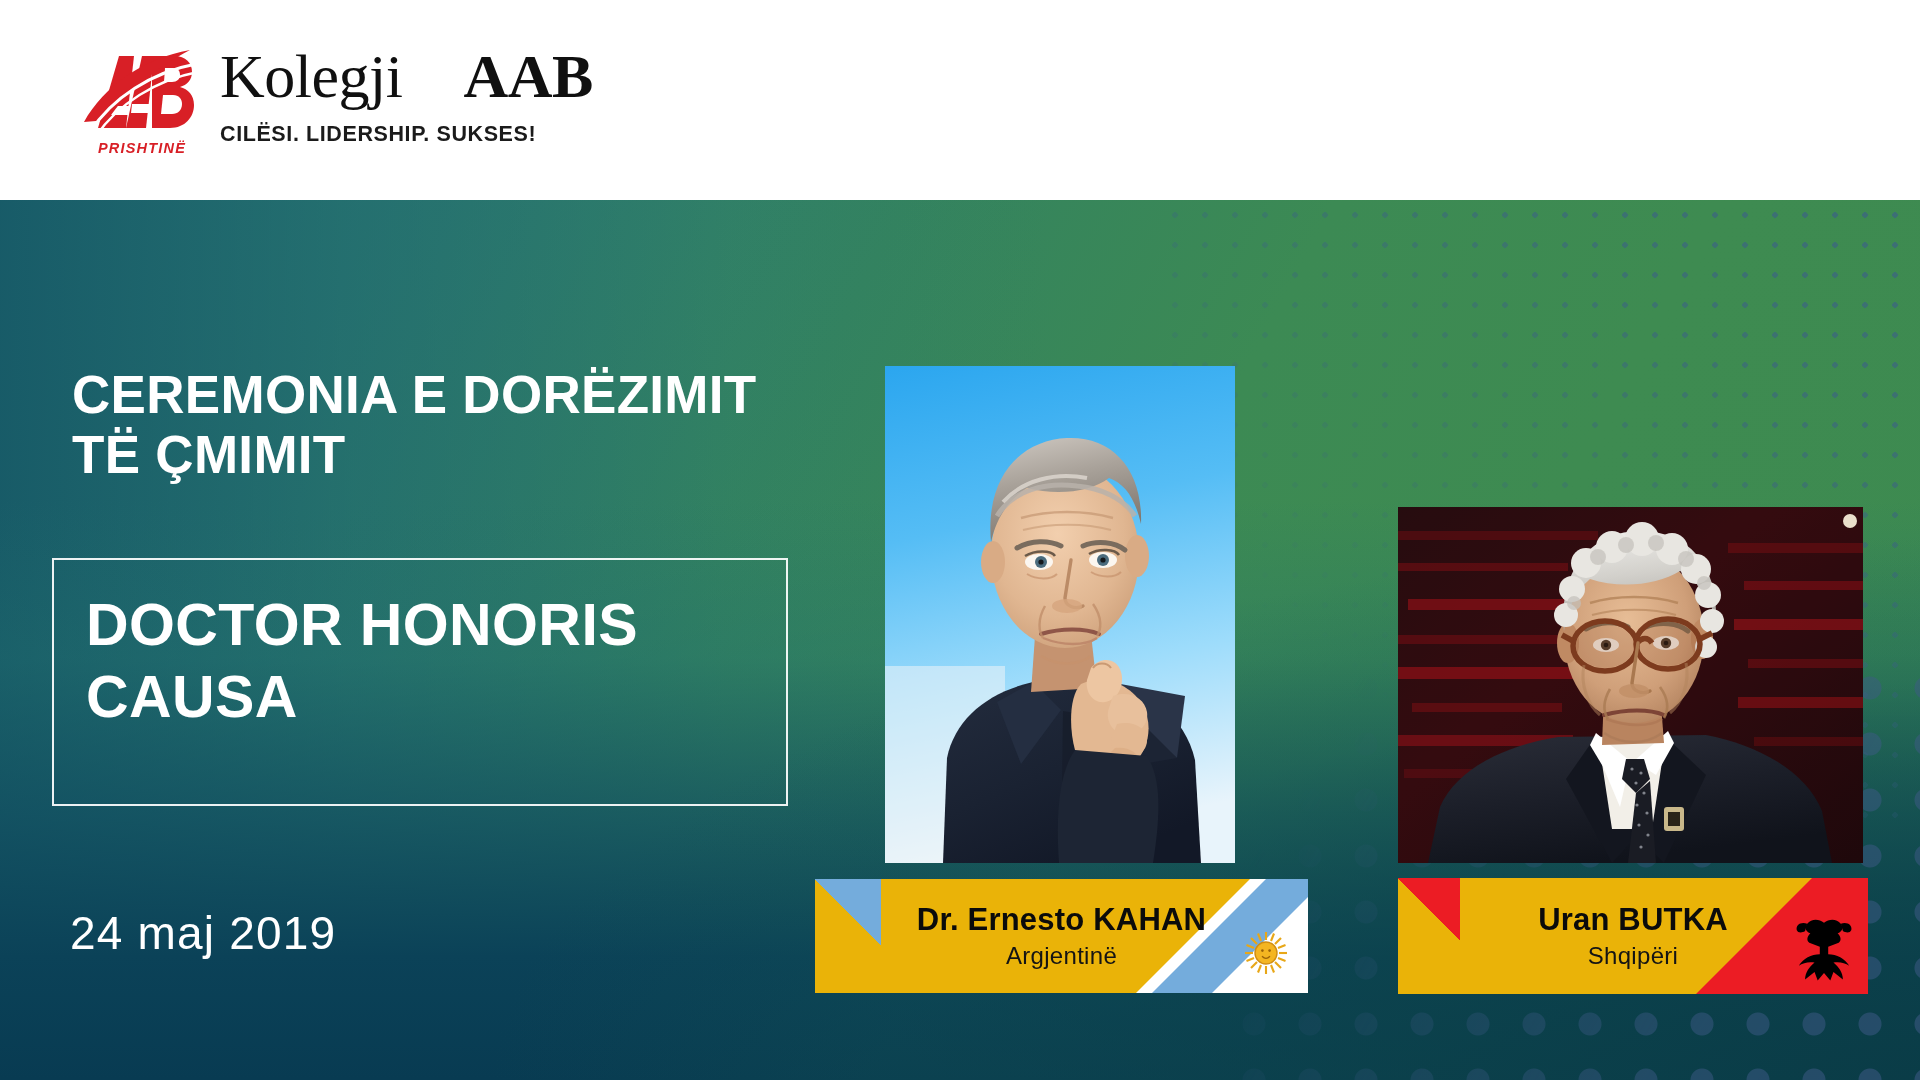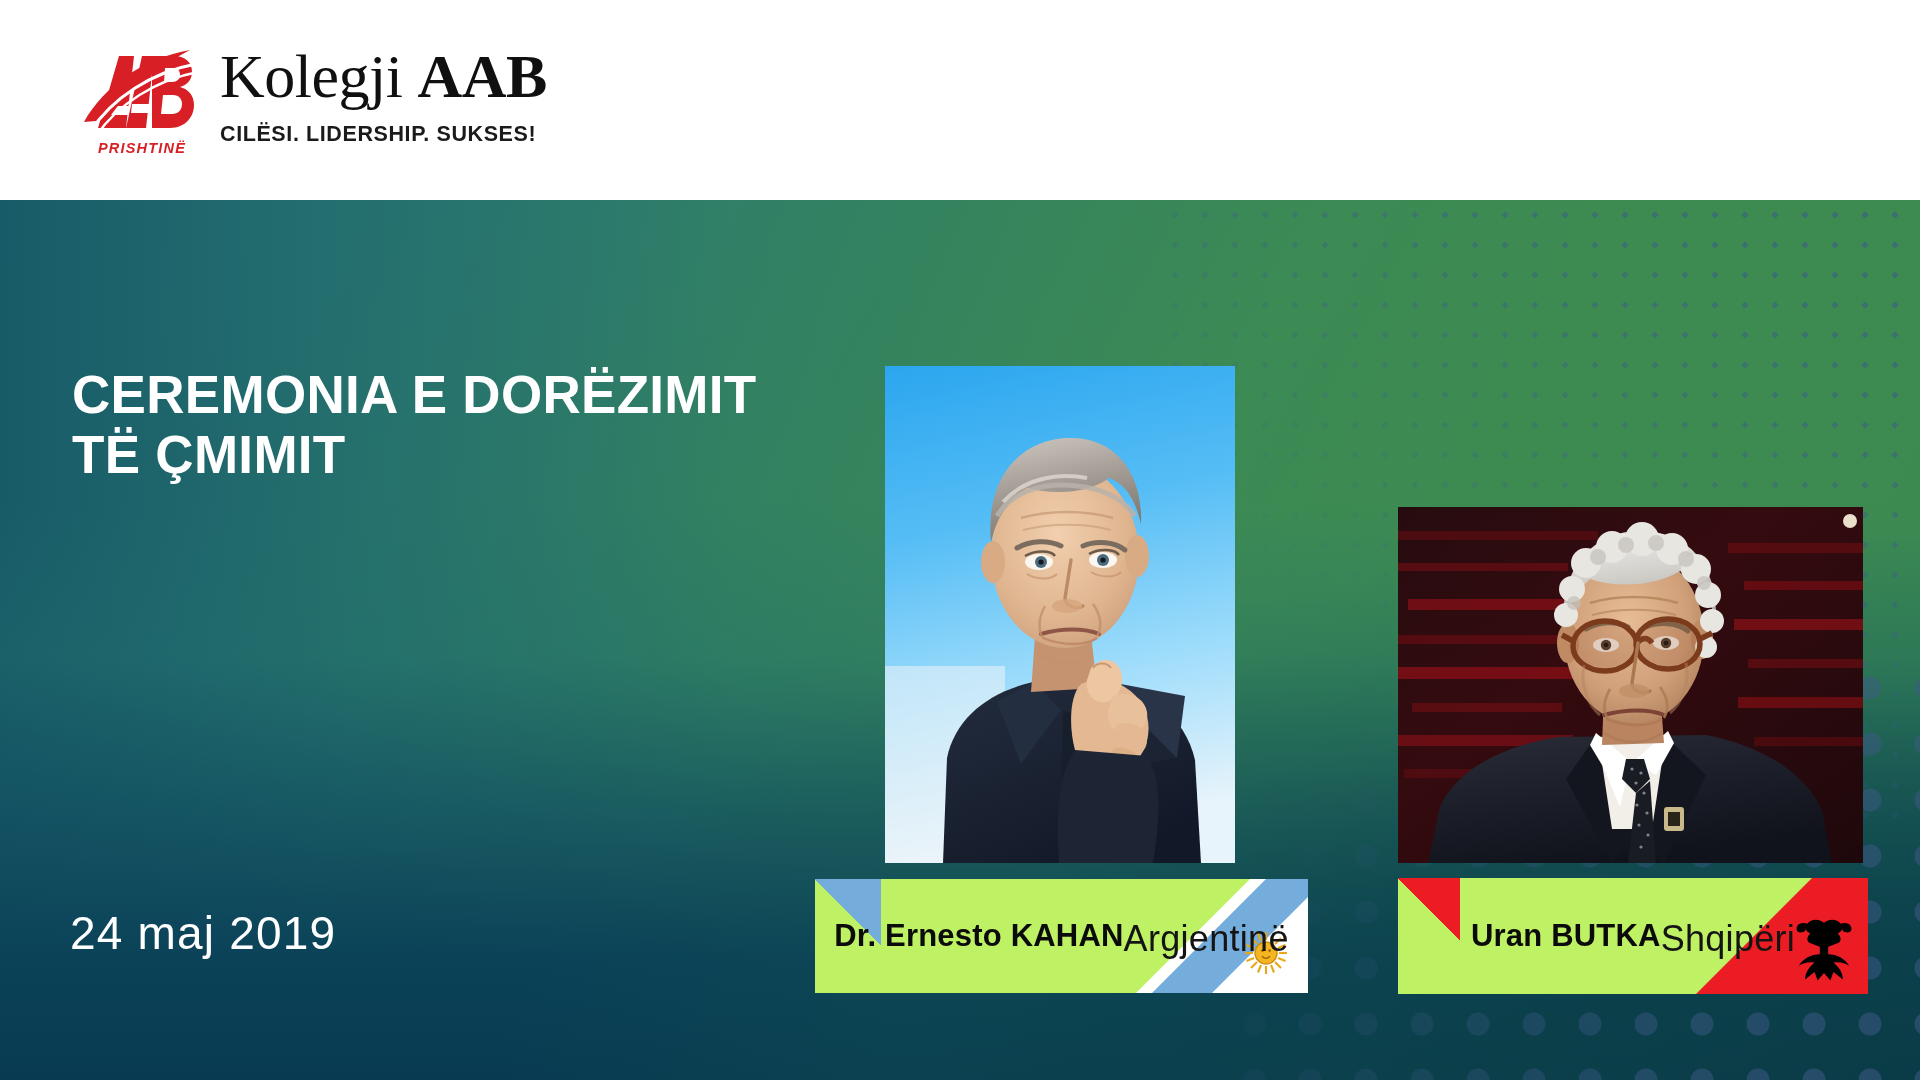--- a/index.html
+++ b/index.html
@@ -13,21 +13,21 @@
     position:absolute; left:0; top:0; width:1920px; height:200px;
     background:#ffffff; z-index:30;
   }
   #logo-wrap { position:absolute; left:82px; top:36px; display:flex; align-items:center; }
   #logo-mark { position:relative; width:122px; height:118px; margin-right:16px; }
   #logo-text-block { padding-top:4px; }
   #logo-title {
     font-family:"Liberation Serif", serif; font-size:62px; line-height:0.96;
     color:#101010; letter-spacing:-0.5px; white-space:nowrap;
   }
-  #logo-title b { font-weight:bold; }
+  #logo-title b { font-weight:bold;margin-left:46px; }
   #logo-tagline {
     margin-top:16px; font-size:21.5px; font-weight:bold; color:#1b1b1b;
     letter-spacing:0.6px; white-space:nowrap;
   }
 
   
   #bg { position:absolute; left:0; top:200px; width:1920px; height:880px; overflow:hidden; z-index:1; }
   .bg-layer { position:absolute; inset:0; }
   #bg-base   { background:linear-gradient(118deg,#2d7f7f 0%,#2e7d76 16%,#34835f 38%,#3c8a54 56%,#3e8b51 72%,#3d8a50 100%); }
   #bg-blue   { background:linear-gradient(to top,#083b52 0%,#0b4258 14%,rgba(17,78,96,0.72) 30%,rgba(32,110,110,0.30) 48%,rgba(45,128,120,0) 66%); }
@@ -79,32 +79,32 @@
   
   .photo-frame { position:absolute; overflow:hidden; z-index:14; background:#1a1a1a; }
 
   #photo-kahan { left:885px; top:366px; width:350px; height:497px; }
   #photo-butka { left:1398px; top:507px; width:465px; height:356px; }
 
   .photo-svg { display:block; width:100%; height:100%; }
 
   
   .name-card {
-    position:absolute; background:#bef264; overflow:hidden; z-index:18;
-    display:flex; flex-direction:row; align-items:center; justify-content:center;
+    position:absolute; background:#eab308; overflow:hidden; z-index:18;
+    display:flex; flex-direction:column; align-items:center; justify-content:center;
   }
   #card-kahan { left:815px; top:879px; width:493px; height:114px; }
   #card-butka { left:1398px; top:878px; width:470px; height:116px;justify-content:center; }
 
   .card-name {
     position:relative; z-index:3; color:#0b0b0b; font-size:31px; font-weight:bold;
     letter-spacing:0.2px; line-height:1.1;
   }
   .card-country {
-    position:relative; z-index:3; color:#141414; font-size:36px; font-weight:300;
+    position:relative; z-index:3; color:#141414; font-size:24px; font-weight:300;
     letter-spacing:0.3px; margin-top:6px; line-height:1.1;
   }
   .flag-corner { position:absolute; z-index:1; pointer-events:none; }
 
   
   #ar-tl { left:0; top:0; width:66px; height:66px;
            background:linear-gradient(45deg, rgba(0,0,0,0) 49.6%, #74acdc 49.6%); }
   #ar-br { right:0; bottom:0; width:200px; height:200px; }
 
   
@@ -164,20 +164,23 @@
         <div id="logo-tagline">CILËSI. LIDERSHIP. SUKSES!</div>
       </div>
 
     </div>
   </div>
 
   <div id="left-col">
 
     <div id="event-title">CEREMONIA E DORËZIMIT TË ÇMIMIT</div>
 
+    <div id="award-box">
+      <div id="award-text">DOCTOR HONORIS CAUSA</div>
+    </div>
 
     <div id="event-date">24 maj 2019</div>
   </div>
 
   <div class="photo-frame" id="photo-kahan">
     <svg class="photo-svg" viewBox="0 0 350 497" preserveAspectRatio="xMidYMid slice">
       <defs>
         <linearGradient id="skyK" x1="0" y1="0" x2="0.15" y2="1">
           <stop offset="0%" stop-color="#2ba6ef"></stop>
           <stop offset="35%" stop-color="#55bdf5"></stop>

